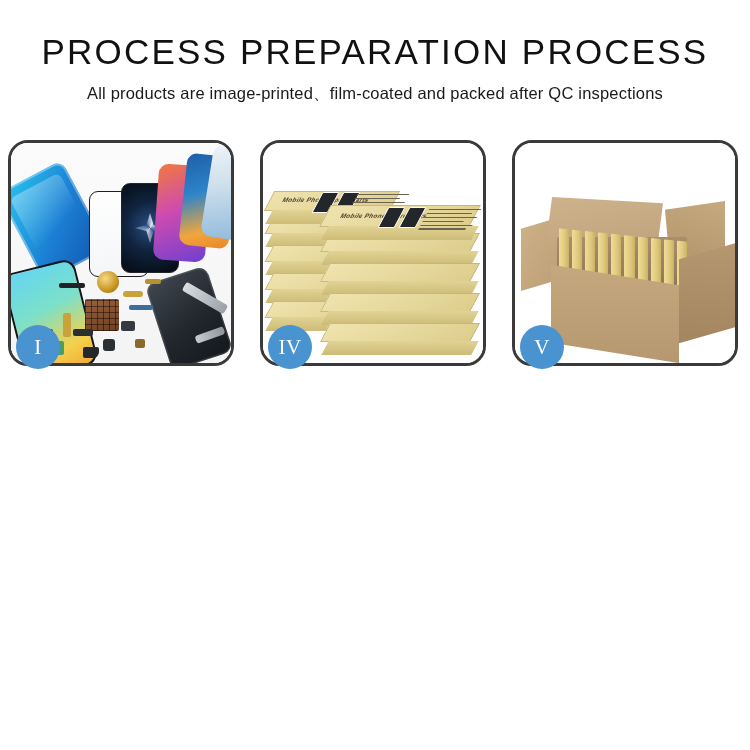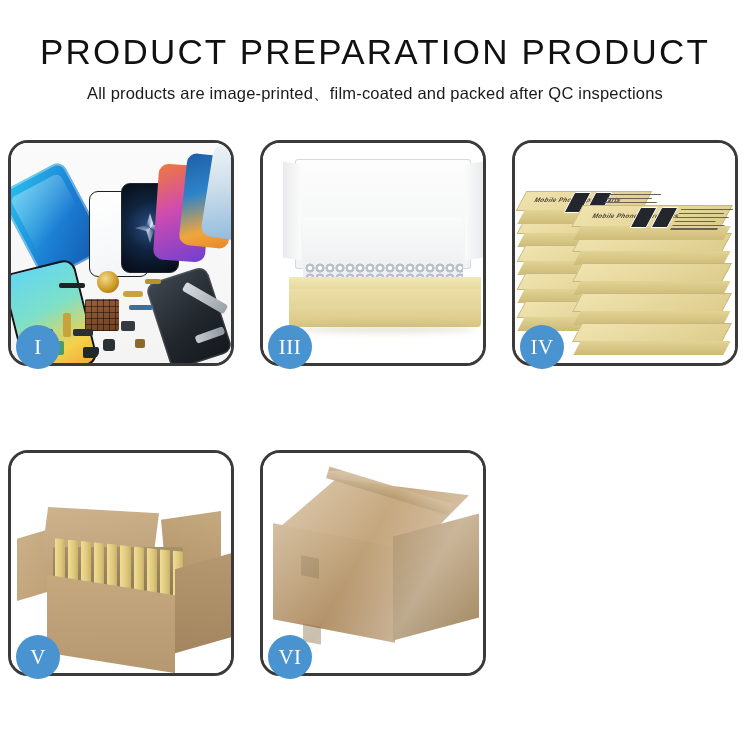--- a/index.html
+++ b/index.html
@@ -336,21 +336,21 @@
     background:linear-gradient(120deg,rgba(255,255,255,.38),rgba(255,255,255,0) 45%,rgba(255,255,255,.3) 70%,rgba(255,255,255,0));
     pointer-events:none;
   }
 </style>
 </head>
 <body>
 
 <div class="page">
 
   <div class="header">
-    <div class="title">PRODUCT PREPARATION PRODUCT</div>
+    <div class="title">PROCESS PREPARATION PROCESS</div>
     <div class="subtitle">All products are image-printed、film-coated and packed after QC inspections</div>
   </div>
 
   <div class="grid">
 
     <div class="panel">
       <div class="stage">
         <div class="p1bg"></div>
         <div class="scr blue"></div>
         <div class="scr glass"></div>
@@ -374,31 +374,20 @@
         <div class="part f10"></div>
         <div class="part f11"></div>
         <div class="part f12"></div>
         <div class="tool"></div>
         <div class="tool2"></div>
       </div>
       <div class="badge">I</div>
     </div>
 
 
-    <div class="panel">
-      <div class="stage">
-        <div class="p3">
-          <div class="p3lid"></div>
-          <div class="p3foam"></div>
-          <div class="p3inner"></div>
-          <div class="p3base"></div>
-        </div>
-      </div>
-      <div class="badge">III</div>
-    </div>
 
     <div class="panel">
       <div class="stage">
         <div class="p4">
 
           <div class="sbox" style="left:0px;top:56px;width:126px;height:17px;">
             <div class="top"></div>
               <div class="side"></div>
           </div>
           <div class="sbox" style="left:0px;top:84px;width:126px;height:17px;">
@@ -490,29 +479,15 @@
               <i></i>
               <i></i>
           </div>
           <div class="v-front"></div>
           <div class="v-right"></div>
         </div>
       </div>
       <div class="badge">V</div>
     </div>
 
-    <div class="panel">
-      <div class="stage">
-        <div class="p6">
-          <div class="s-top"></div>
-          <div class="s-tape"></div>
-          <div class="s-front"></div>
-          <div class="s-right"></div>
-          <div class="s-nick a"></div>
-          <div class="s-nick b"></div>
-          <div class="s-wrap"></div>
-        </div>
-      </div>
-      <div class="badge">VI</div>
-    </div>
 
   </div>
 </div>
 
 </body></html>

